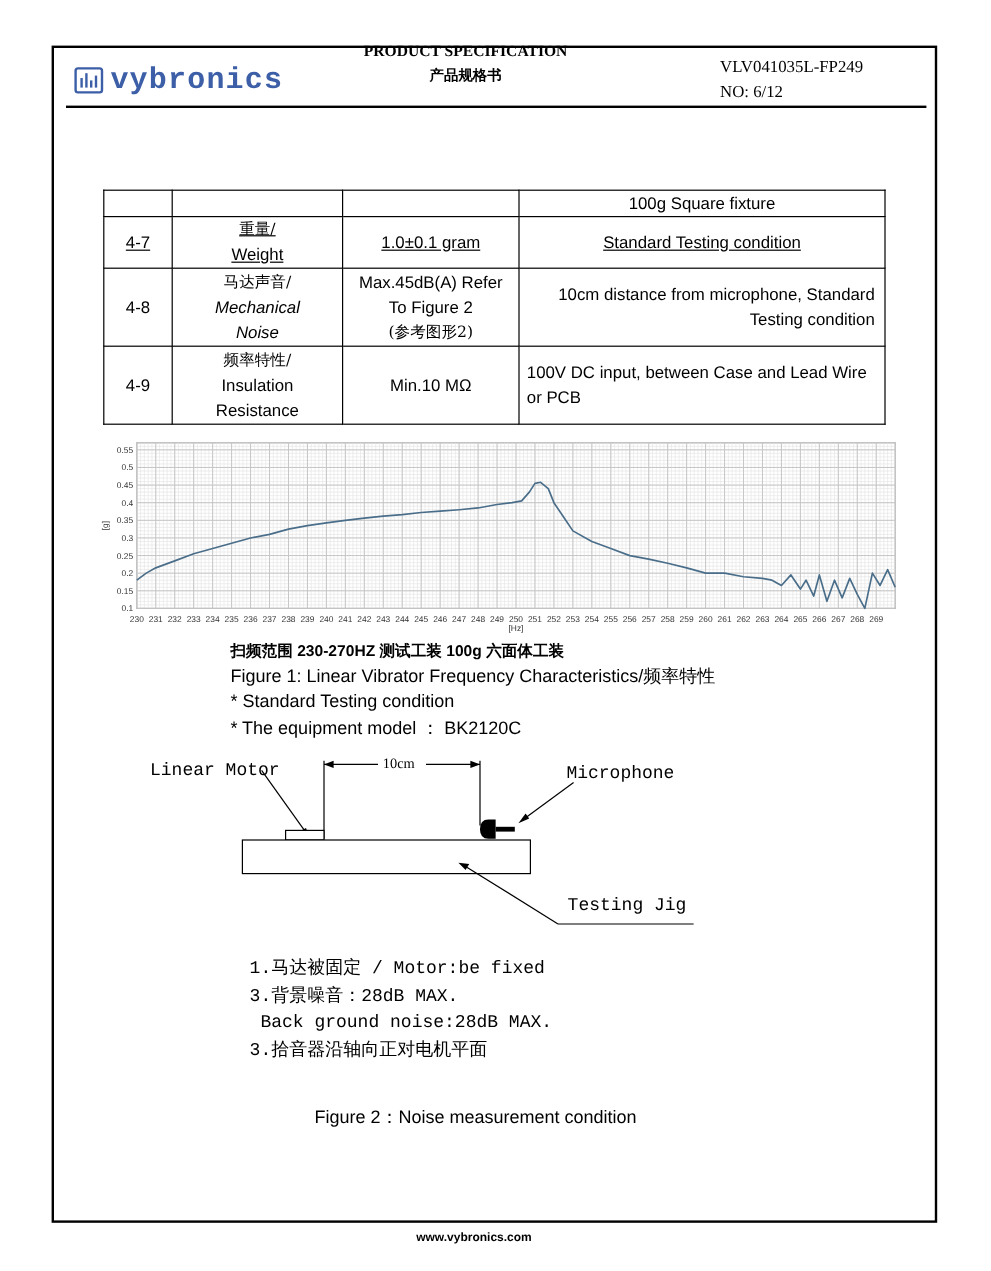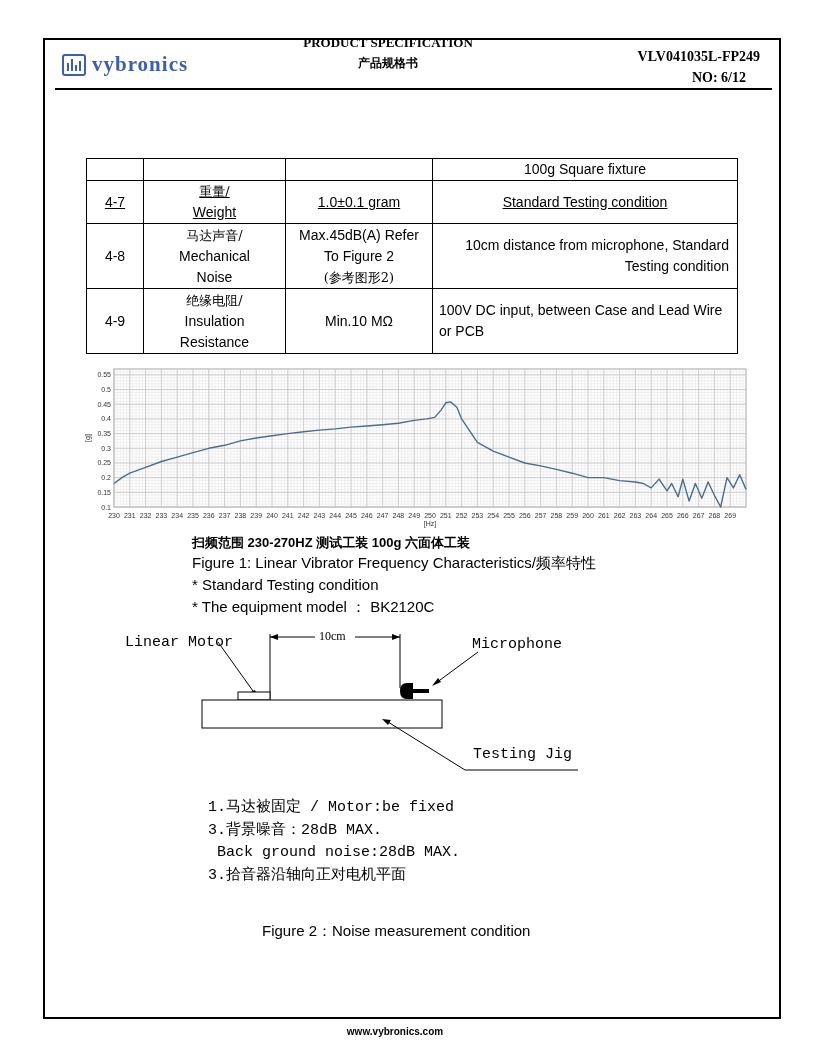--- a/index.html
+++ b/index.html
@@ -2,23 +2,23 @@
 <html><head>
 <meta charset="utf-8">
 <style>
   html,body{margin:0;padding:0;background:#fff;}
   body{width:826px;height:1059px;position:relative;overflow:hidden;font-family:"Liberation Sans",sans-serif;color:#000;}
   .frame{position:absolute;left:43px;top:38px;width:738px;height:981px;border:2px solid #000;box-sizing:border-box;}
   .hdr-rule{position:absolute;left:55px;top:88px;width:717px;height:2px;background:#000;}
   .logo{position:absolute;left:62px;top:52px;display:flex;align-items:center;}
   .logo-box{width:24px;height:22px;border:2px solid #3d5fa8;border-radius:3px;box-sizing:border-box;position:relative;margin-right:6px;}
   .logo-box i{position:absolute;bottom:3px;width:2px;background:#3d5fa8;}
-  .logo-text{font-family:Liberation Serif, serif;font-size:21px;color:#3d5fa8;letter-spacing:1px;font-weight:bold;}
+  .logo-text{font-family:Liberation Mono, monospace;font-size:25px;color:#3d5fa8;letter-spacing:1px;font-weight:bold;}
   .hdr-c{position:absolute;left:290px;top:32px;width:196px;text-align:center;font-family:"Liberation Serif",serif;font-weight:bold;font-size:13px;line-height:21px;}
-  .hdr-r{position:absolute;left:600px;top:46px;width:160px;text-align:right;font-family:"Liberation Serif",serif;font-weight:bold;font-size:14px;line-height:21px;}
+  .hdr-r{position:absolute;left:600px;top:46px;width:160px;font-family:"Liberation Serif",serif;font-weight:normal;font-size:14px;line-height:21px;}
   table.spec{position:absolute;left:86px;top:158px;border-collapse:collapse;font-size:14px;}
   table.spec td{border:1.5px solid #000;text-align:center;vertical-align:middle;padding:0 4px;line-height:21px;}
   .cjk{font-family:"DejaVu Serif",serif;font-size:13px;}
   .chart{position:absolute;left:80px;top:363px;}
   .cap{position:absolute;font-size:14px;white-space:nowrap;}
   .diag{position:absolute;left:110px;top:620px;}
   .notes{position:absolute;left:208px;top:797px;font-family:"Liberation Mono",monospace;font-size:15px;line-height:22.5px;white-space:pre;}
   .fig2{position:absolute;left:262px;top:922px;font-size:15px;}
   .footer{position:absolute;left:0;width:790px;top:1026px;text-align:center;font-size:10px;font-weight:bold;}
 </style>
@@ -60,32 +60,32 @@
           <div class="cjk">重量/</div>
           <div>Weight</div>
         </td>
     <td>1.0±0.1 gram</td>
     <td>Standard Testing condition</td>
   </tr>
   <tr style="height:65px;">
     <td>4-8</td>
     <td>
           <div class="cjk">马达声音/</div>
-          <div style="padding:0 22px;">Mechanical Noise</div>
+          <div style="padding:0 22px;font-style:italic;">Mechanical Noise</div>
         </td>
     <td>
           <div style="padding:0 2px;">Max.45dB(A) Refer To Figure 2</div>
           <div class="cjk">(参考图形2)</div>
         </td>
     <td style="padding:0 8px;text-align:right;">10cm distance from microphone, Standard Testing condition</td>
   </tr>
   <tr style="height:65px;">
     <td>4-9</td>
     <td>
-          <div class="cjk">绝缘电阻/</div>
+          <div class="cjk">频率特性/</div>
           <div style="padding:0 30px;">Insulation Resistance</div>
         </td>
     <td>Min.10 MΩ</td>
     <td style="text-align:left;padding:0 6px;">100V DC input, between Case and Lead Wire or PCB</td>
   </tr>
 </tbody>
   </table>
 
 <svg class="chart" id="chart" width="670" height="170">
     <rect x="34" y="6" width="632" height="138" fill="#fff" stroke="#999" stroke-width="1"></rect>

